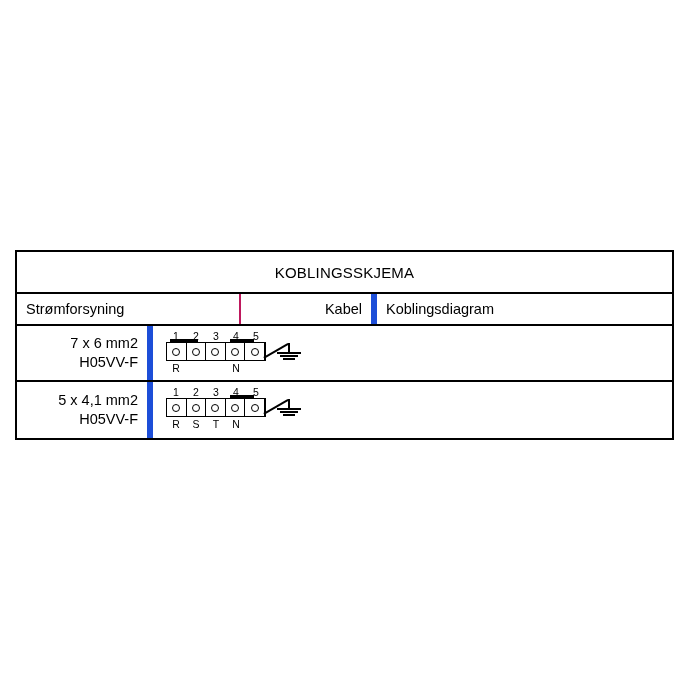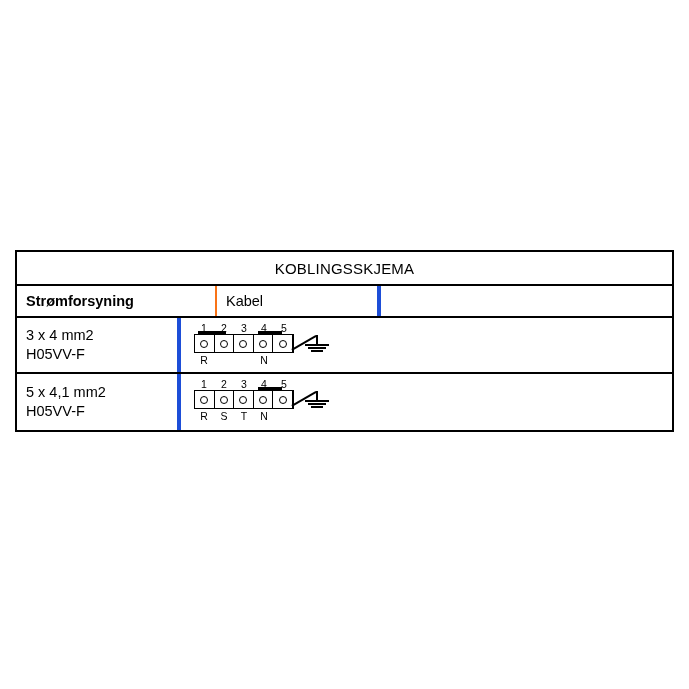--- a/index.html
+++ b/index.html
@@ -31,36 +31,36 @@
     border-bottom: 2px solid #000;
     box-sizing: border-box;
   }
   .row:last-child {
     border-bottom: none;
   }
 
   .title-row {
     justify-content: center;
     align-items: center;
-    height: 34px;
+    height: 42px;
   }
   .title-text {
     font-size: 15px;
     letter-spacing: 0.2px;
   }
 
   .cell {
     box-sizing: border-box;
     padding: 5px 9px;
     display: flex;
     flex-direction: column;
     justify-content: center;
   }
-  .col-1 { width: 200px; border-right: 2px solid #f97316; font-weight: bold; }
-  .col-2 { width: 164px; border-right: 4px solid #1d4ed8; }
+  .col-1 { width: 224px; border-right: 2px solid #be185d; }
+  .col-2 { width: 136px; border-right: 6px solid #1d4ed8; text-align: right; }
   .col-3 { flex: 1 1 auto; }
 
   .header-row { height: 32px; }
   .header-row .cell { padding-top: 0; padding-bottom: 0; }
   .header-text {
     font-size: 14.5px;
   }
 
   .data-row { height: 56px; }
   .data-text {
@@ -174,25 +174,28 @@
     <div class="title-text">KOBLINGSSKJEMA</div>
   </div>
 
   <div class="row header-row">
     <div class="cell col-1">
       <span class="header-text">Strømforsyning</span>
     </div>
     <div class="cell col-2">
       <span class="header-text">Kabel</span>
     </div>
+    <div class="cell col-3">
+      <span class="header-text">Koblingsdiagram</span>
+    </div>
   </div>
 
   <div class="row data-row">
     <div class="cell col-2">
-      <span class="data-text">3 x 4 mm2</span>
+      <span class="data-text">7 x 6 mm2</span>
       <span class="data-text">H05VV-F</span>
     </div>
     <div class="cell col-3">
       <div class="diagram">
         <div class="numbers">
           <span>1</span>
           <span>2</span>
           <span>3</span>
           <span>4</span>
           <span>5</span>

